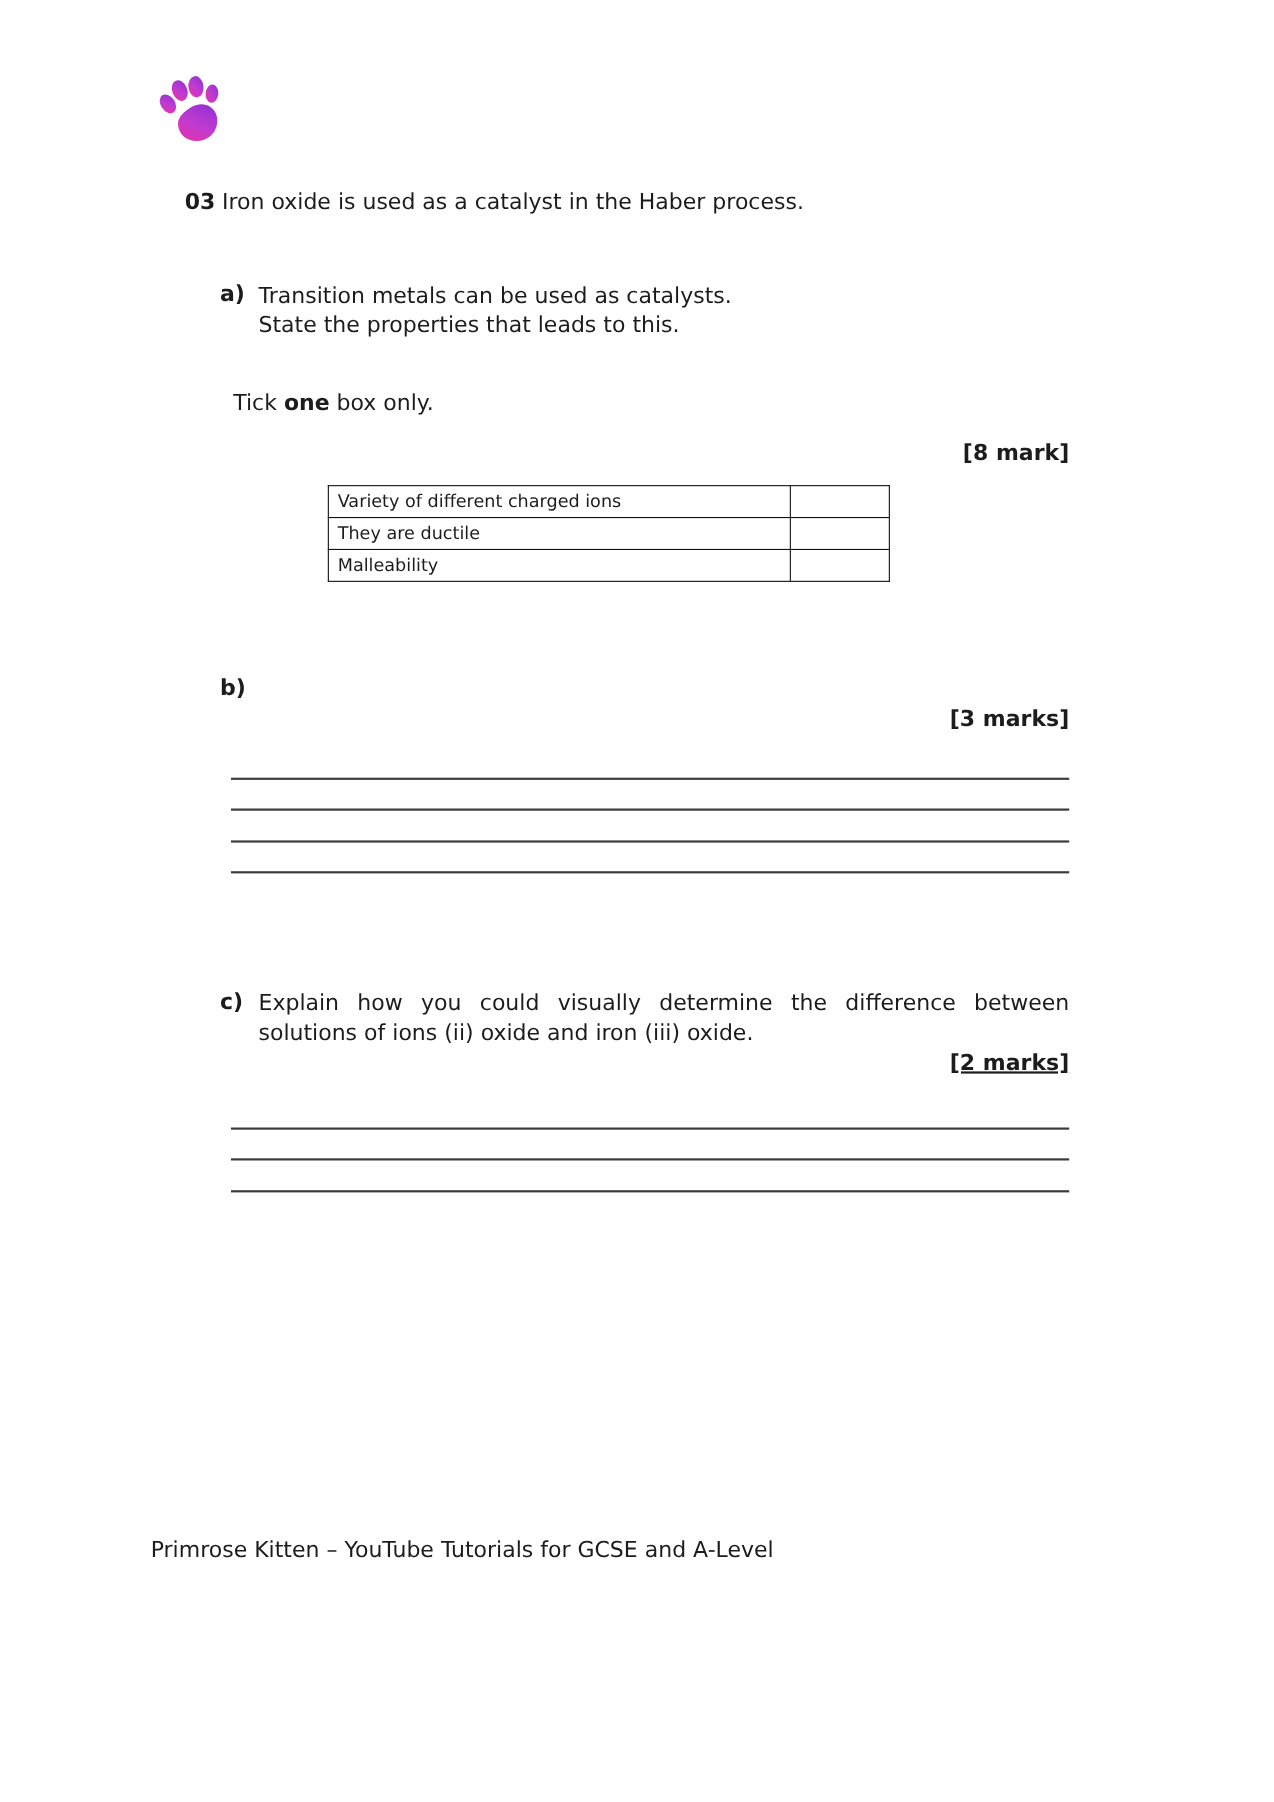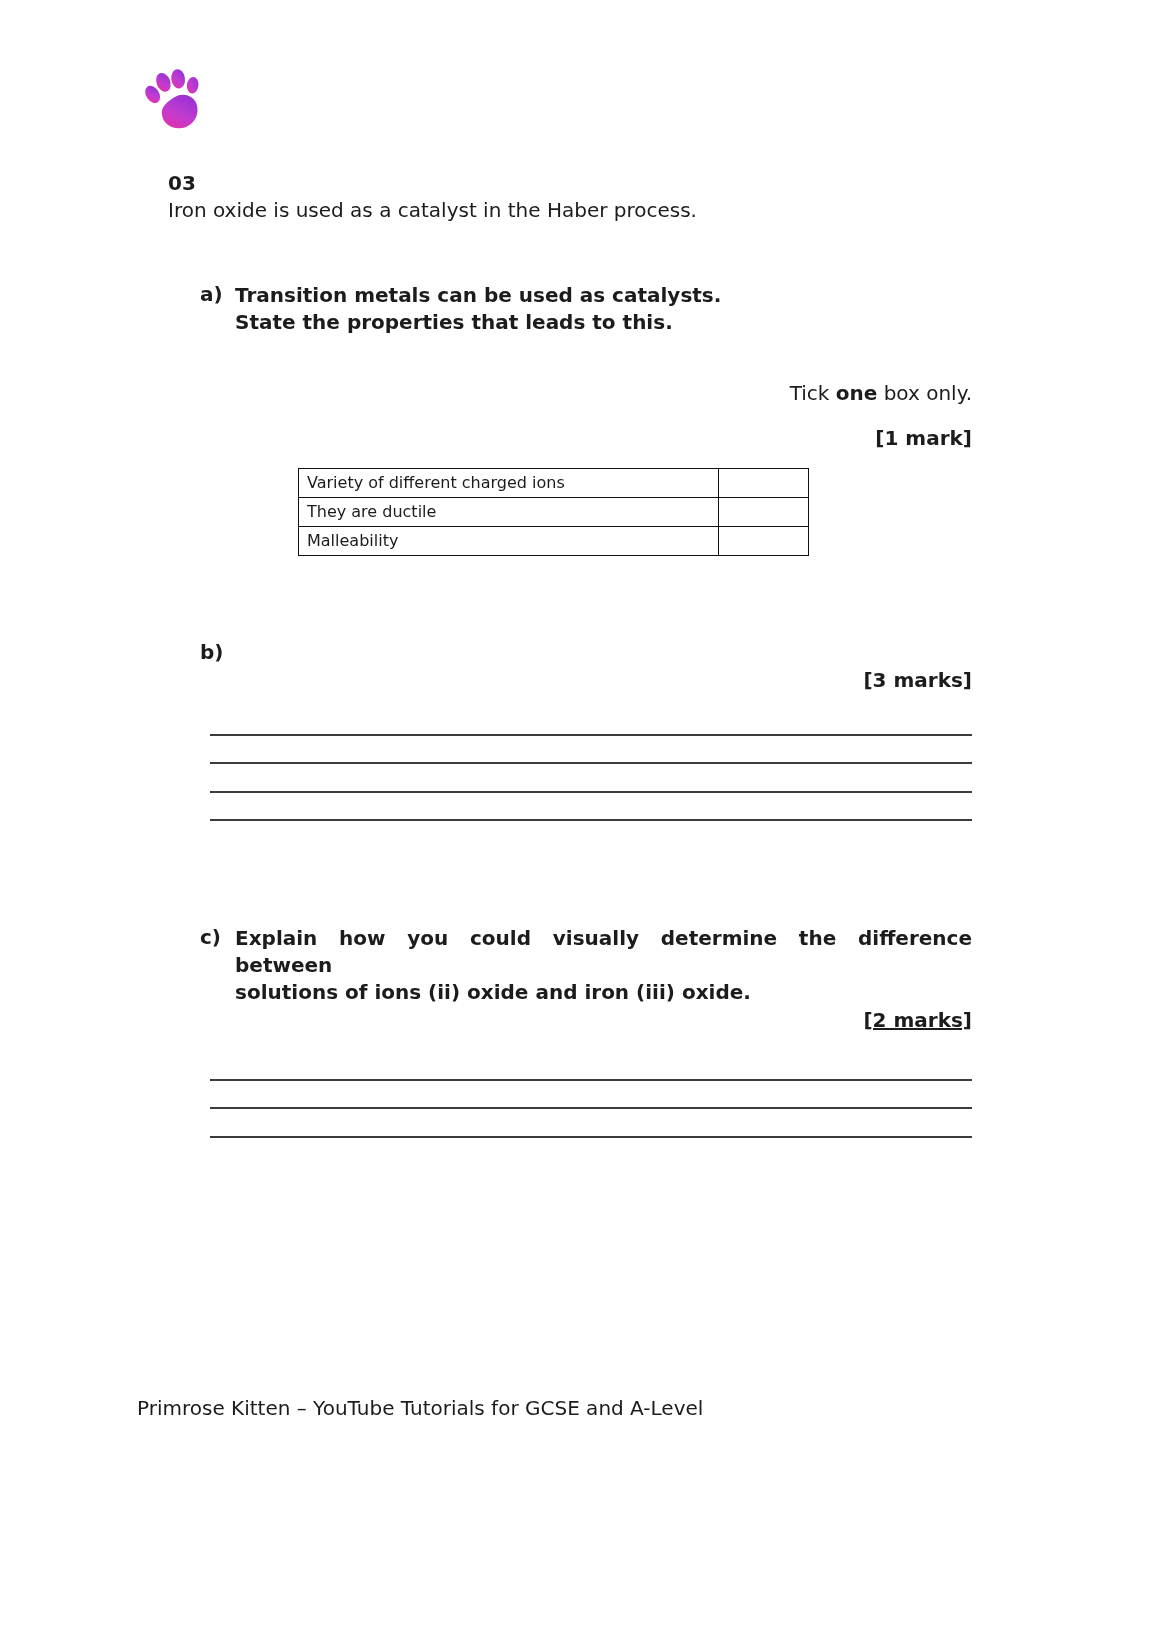--- a/index.html
+++ b/index.html
@@ -5,31 +5,31 @@
   * { margin:0; padding:0; box-sizing:border-box; }
   html,body { background:#ffffff; }
   body {
     width:1158px; height:1638px; position:relative;
     font-family:"DejaVu Sans","Liberation Sans",sans-serif;
     font-size:20px; color:#1c1c1c; overflow:hidden;
   }
   b, .bold { font-weight:bold; }
   .logo { position:absolute; left:138px; top:58px; width:72px; height:86px; }
   .content { padding:170px 0 0 137px; width:972px; }
-  .line { line-height:27px;flex-direction:column; }
+  .line { line-height:27px; }
 
   .q-intro { margin-left:31px; display:flex; }
   .q-num { font-weight:bold; margin-right:6px; }
 
   .part-head { display:flex; margin-left:63px; }
   .part-label { font-weight:bold; width:35px; flex:0 0 35px; }
-  .part-text { flex:1;font-weight:bold; }
+  .part-text { flex:1; }
 
   .part-a-head { margin-top:58px; }
-  .tick-line { margin-top:44px; margin-left:75px;text-align:right; }
+  .tick-line { margin-top:44px; margin-left:75px; }
   .marks { text-align:right; font-weight:bold; width:835px; }
   .marks-a { margin-top:18px; }
 
   table.options {
     margin:16px 0 0 161px; border-collapse:collapse;
     width:510px; table-layout:fixed; font-size:16px;
   }
   table.options td { border:1.5px solid #111; height:29px; padding:0 0 2px 8px; }
   td.opt-check { width:90px; }
   td.opt-text  { width:420px; }
@@ -78,21 +78,21 @@
   <div class="part-head part-a-head">
     <span class="part-label">a)</span>
     <div class="part-text">
       <div class="line">Transition metals can be used as catalysts.</div>
       <div class="line">State the properties that leads to this.</div>
     </div>
   </div>
 
   <div class="tick-line line"><span>Tick </span><b>one</b><span> box only.</span></div>
 
-  <div class="marks marks-a line">[1 mark]</div>
+  <div class="marks marks-a line">[8 mark]</div>
 
   <table class="options">
     <tbody>
       <tr>
         <td class="opt-text">Variety of different charged ions</td>
         <td class="opt-check"></td>
       </tr>
       <tr>
         <td class="opt-text">They are ductile</td>
         <td class="opt-check"></td>

